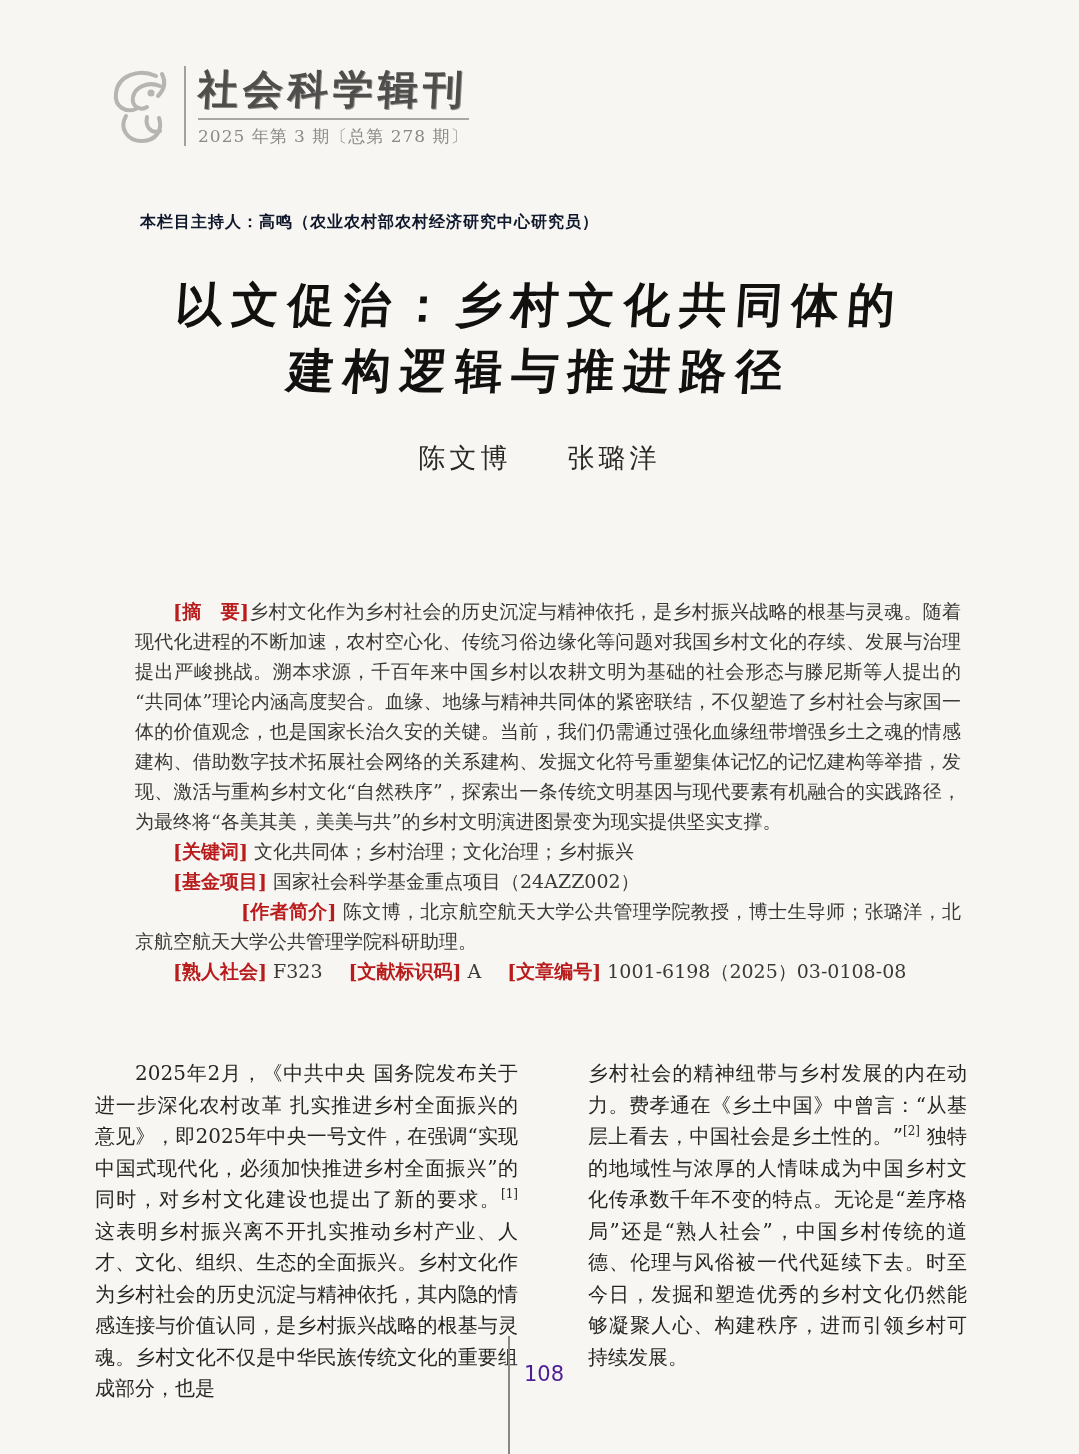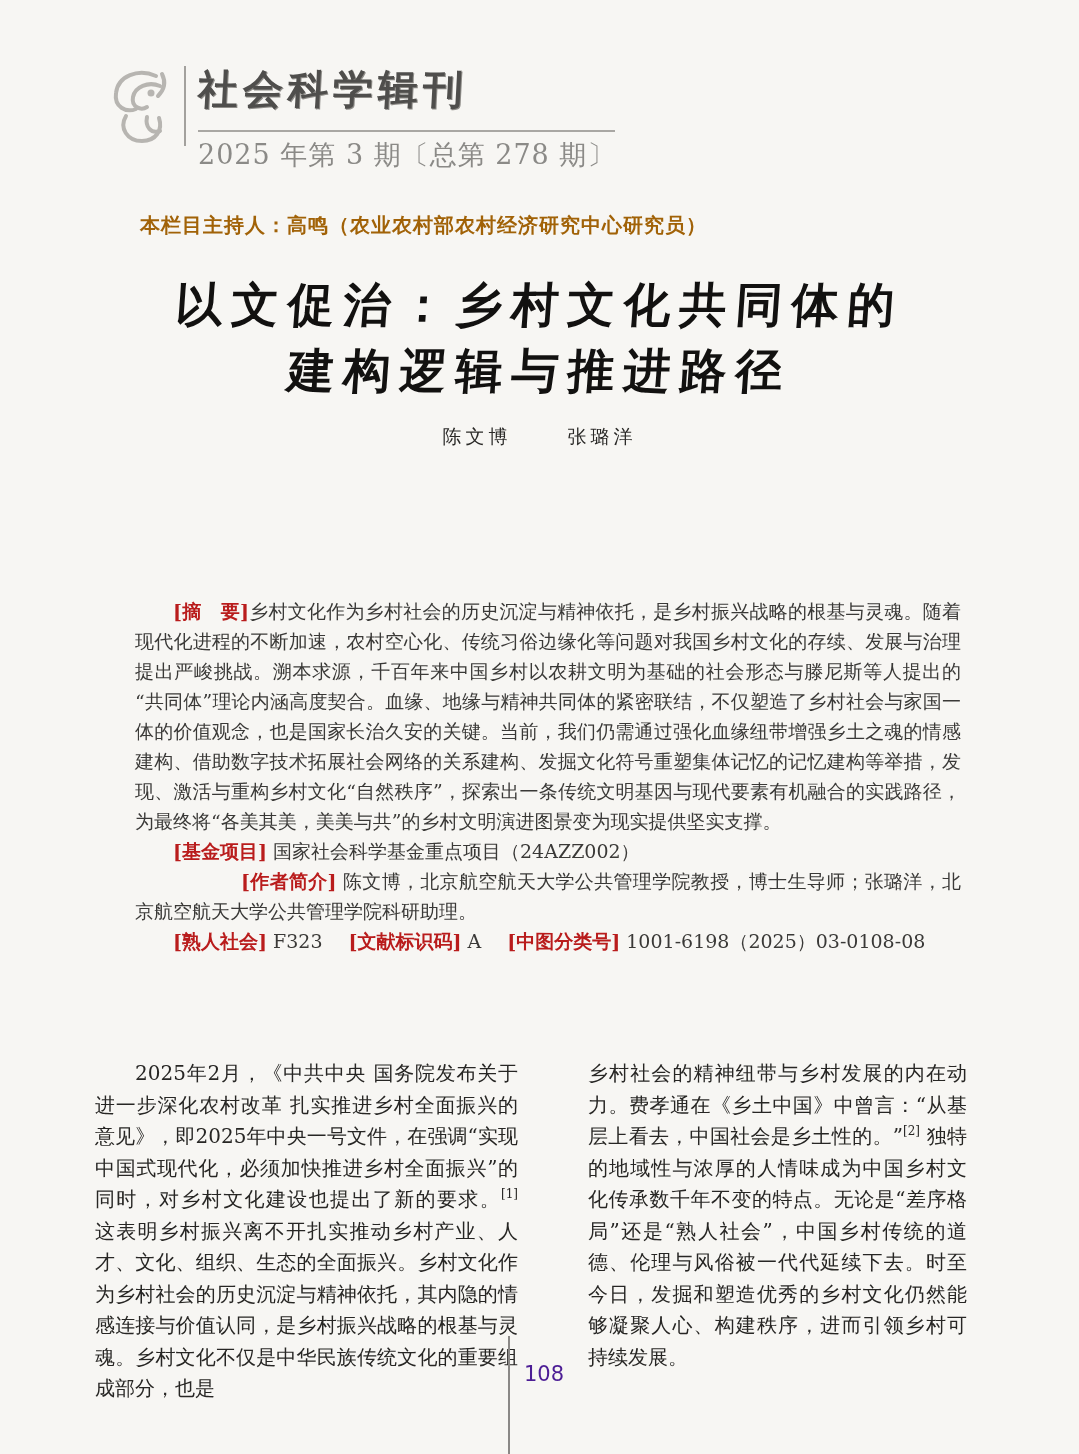--- a/index.html
+++ b/index.html
@@ -42,47 +42,47 @@
     font-size: 40px;
     font-weight: bold;
     letter-spacing: 5px;
     color: #4f4e4c;
     transform: skewX(-3deg);
     line-height: 46px;
     white-space: nowrap;
     text-shadow: 1px 1px 0 #8f8d89;
   }
   .issue-line {
-    margin-top: 18px;
+    margin-top: 6px;
     border-top: 2px solid #a9a7a3;
     padding-top: 5px;
-    font-size: 27px;
+    font-size: 17px;
     color: #8b8a87;
     letter-spacing: 1px;
     white-space: nowrap;
   }
 
   
   .section-header {
     position: absolute;
     top: 160px;
     left: 94px;
     font-size: 21px;
     font-weight: bold;
     color: #1f1e1c;
     letter-spacing: 1px;
     font-family: "DejaVu Sans", "Liberation Sans", sans-serif;
   }
   .host-line {
     position: absolute;
     top: 212px;
     left: 140px;
-    font-size: 20px;
+    font-size: 16px;
     font-weight: bold;
-    color: #a16207;
+    color: #0f172a;
     letter-spacing: 1px;
     font-family: "DejaVu Sans", "Liberation Sans", sans-serif;
   }
 
   
   .article-title {
     position: absolute;
     top: 272px;
     left: 0;
     right: 0;
@@ -91,25 +91,25 @@
   }
   .article-title .t-line {
     font-size: 47px;
     font-weight: 900;
     line-height: 66px;
     letter-spacing: 9px;
     transform: skewX(-4deg);
   }
   .authors {
     position: absolute;
-    top: 424px;
+    top: 440px;
     left: 0;
     right: 0;
     text-align: center;
-    font-size: 19px;
+    font-size: 27px;
     color: #2b2a28;
     letter-spacing: 4px;
   }
   .authors .author-gap { display: inline-block; width: 56px; }
 
   
   .front-matter {
     position: absolute;
     top: 596px;
     left: 135px;
@@ -203,26 +203,27 @@
     <div class="t-line">建构逻辑与推进路径</div>
   </div>
 
   <div class="authors">
     <span>陈文博</span><span class="author-gap"></span><span>张璐洋</span>
   </div>
 
   <div class="front-matter">
     <p class="abstract-p"><span class="fm-label">[摘　要]</span><span>乡村文化作为乡村社会的历史沉淀与精神依托，是乡村振兴战略的根基与灵魂。随着现代化进程的不断加速，农村空心化、传统习俗边缘化等问题对我国乡村文化的存续、发展与治理提出严峻挑战。溯本求源，千百年来中国乡村以农耕文明为基础的社会形态与滕尼斯等人提出的“共同体”理论内涵高度契合。血缘、地缘与精神共同体的紧密联结，不仅塑造了乡村社会与家国一体的价值观念，也是国家长治久安的关键。当前，我们仍需通过强化血缘纽带增强乡土之魂的情感建构、借助数字技术拓展社会网络的关系建构、发掘文化符号重塑集体记忆的记忆建构等举措，发现、激活与重构乡村文化“自然秩序”，探索出一条传统文明基因与现代要素有机融合的实践路径，为最终将“各美其美，美美与共”的乡村文明演进图景变为现实提供坚实支撑。</span></p>
 
+    <p class="fm-line"><span class="fm-label">[关键词]</span> <span>文化共同体；乡村治理；文化治理；乡村振兴</span></p>
 
     <p class="fm-line"><span class="fm-label">[基金项目]</span> <span>国家社会科学基金重点项目（24AZZ002）</span></p>
 
     <p class="bio-p"><span class="fm-label">[作者简介]</span> <span>陈文博，北京航空航天大学公共管理学院教授，博士生导师；张璐洋，北京航空航天大学公共管理学院科研助理。</span></p>
 
-    <p class="clc-line"><span class="fm-label">[熟人社会]</span> <span>F323</span><span class="clc-gap"></span><span class="fm-label">[文献标识码]</span> <span>A</span><span class="clc-gap"></span><span class="fm-label">[中图分类号]</span> <span>1001-6198（2025）03-0108-08</span></p>
+    <p class="clc-line"><span class="fm-label">[熟人社会]</span> <span>F323</span><span class="clc-gap"></span><span class="fm-label">[文献标识码]</span> <span>A</span><span class="clc-gap"></span><span class="fm-label">[文章编号]</span> <span>1001-6198（2025）03-0108-08</span></p>
   </div>
 
   <div class="body-columns">
     <div class="col">
       <p><span>2025年2月，《中共中央 国务院发布关于进一步深化农村改革 扎实推进乡村全面振兴的意见》，即2025年中央一号文件，在强调“实现中国式现代化，必须加快推进乡村全面振兴”的同时，对乡村文化建设也提出了新的要求。</span><sup class="ref-sup">[1]</sup><span> 这表明乡村振兴离不开扎实推动乡村产业、人才、文化、组织、生态的全面振兴。乡村文化作为乡村社会的历史沉淀与精神依托，其内隐的情感连接与价值认同，是乡村振兴战略的根基与灵魂。乡村文化不仅是中华民族传统文化的重要组成部分，也是</span></p>
     </div>
     <div class="col">
       <p style="text-indent:0;margin-left:44px;"><span>乡村社会的精神纽带与乡村发展的内在动力。费孝通在《乡土中国》中曾言：“从基层上看去，中国社会是乡土性的。”</span><sup class="ref-sup">[2]</sup><span> 独特的地域性与浓厚的人情味成为中国乡村文化传承数千年不变的特点。无论是“差序格局”还是“熟人社会”，中国乡村传统的道德、伦理与风俗被一代代延续下去。时至今日，发掘和塑造优秀的乡村文化仍然能够凝聚人心、构建秩序，进而引领乡村可持续发展。</span></p>
     </div>
   </div>

